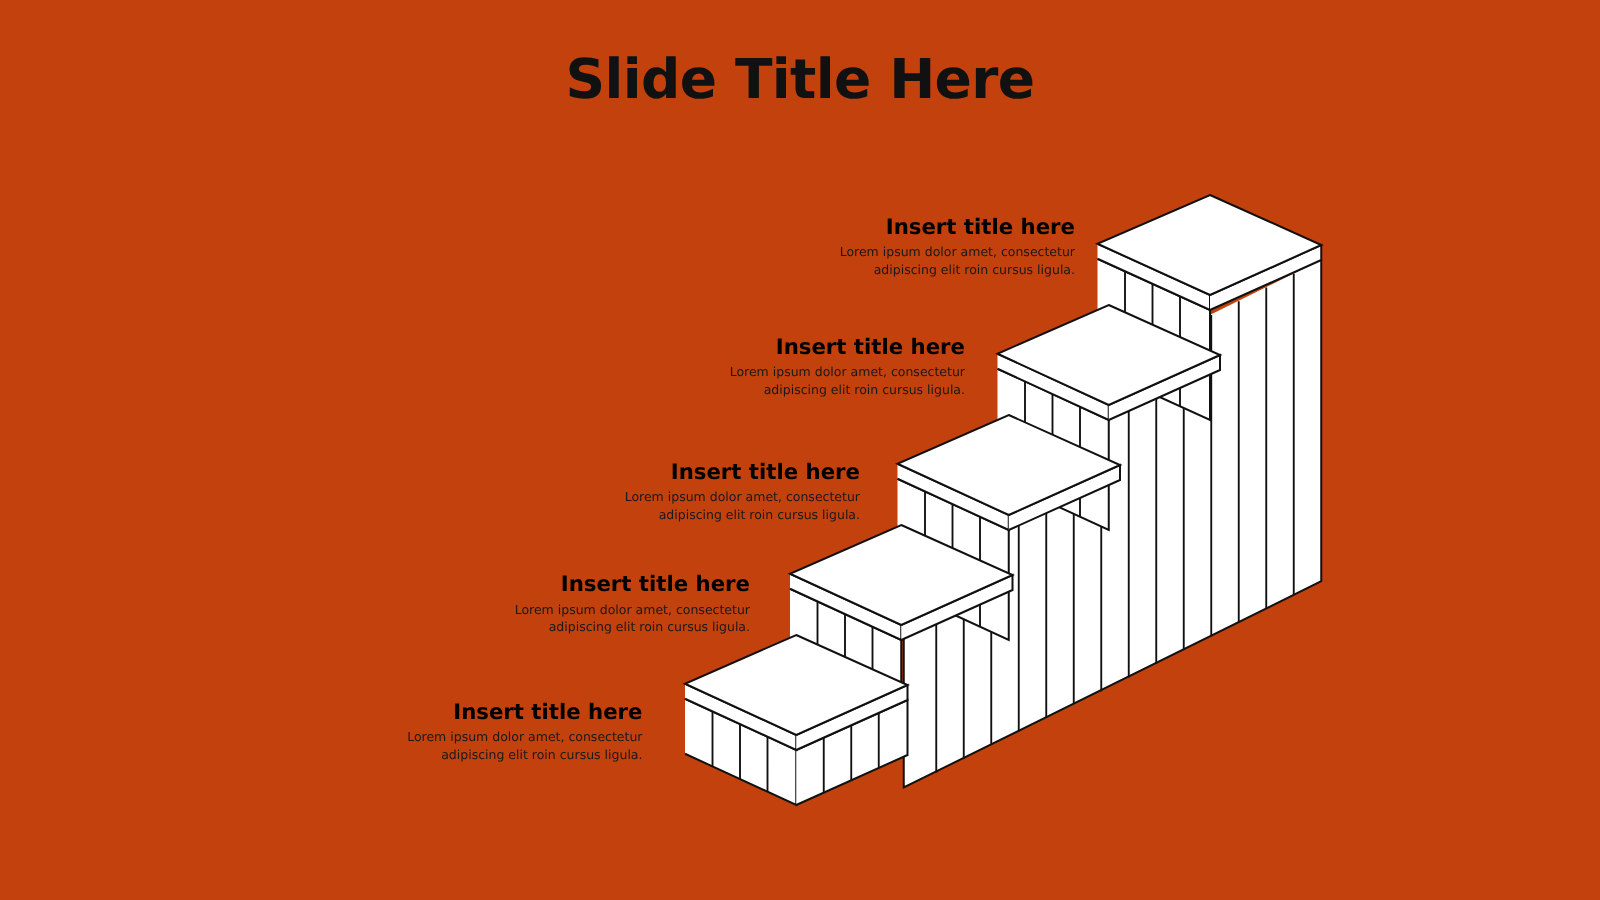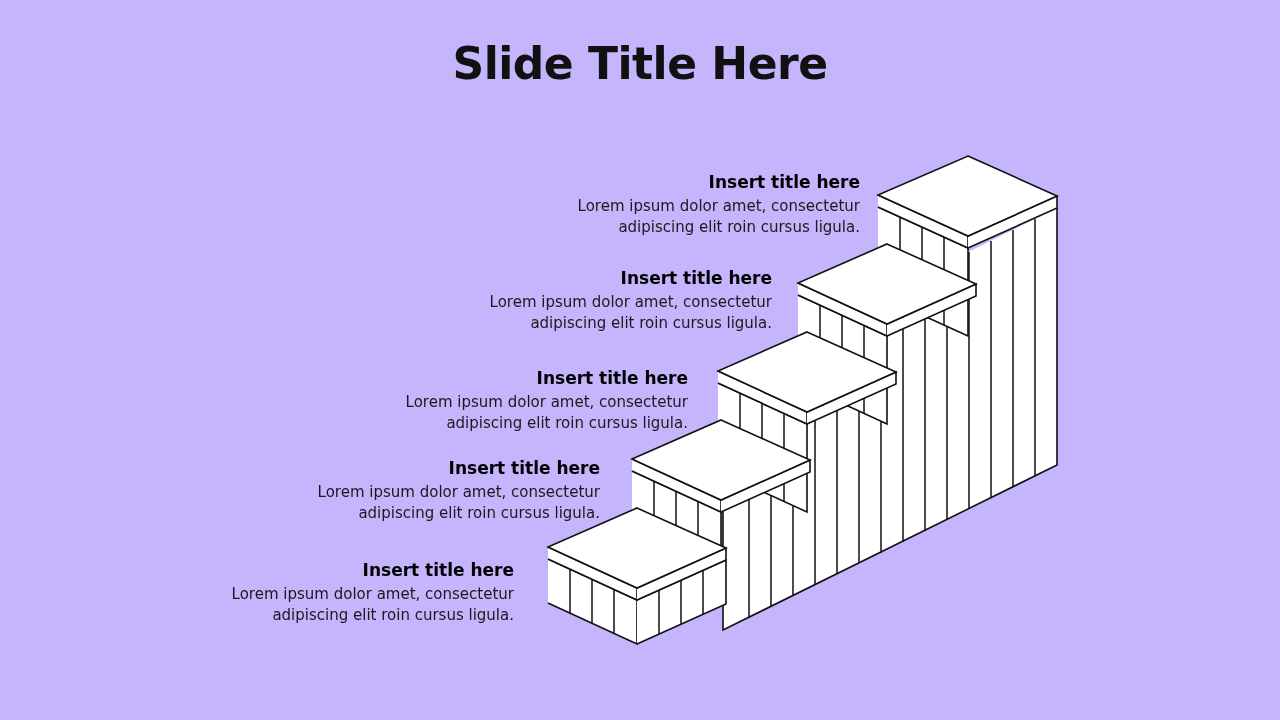--- a/index.html
+++ b/index.html
@@ -14,21 +14,21 @@
     color: #000000;
     overflow: hidden;
     position: relative;
   }
   #slide {
     position: absolute;
     left: 0;
     top: 0;
     width: 1280px;
     height: 720px;
-    background: #c4b5fd;
+    background: #c2410c;
   }
   #slide-title {
     position: absolute;
     left: 0;
     top: 40px;
     width: 1280px;
     text-align: center;
     font-size: 44px;
     font-weight: bold;
     letter-spacing: -0.5px;
@@ -58,21 +58,21 @@
   }
   .callout-title {
     font-size: 17px;
     font-weight: bold;
     color: #000000;
     line-height: 1.25;
     margin: 0 0 3px 0;
     white-space: nowrap;
   }
   .callout-body {
-    font-size: 15px;
+    font-size: 10px;
     font-weight: normal;
     color: #1a1a1a;
     line-height: 1.35;
     margin: 0;
   }
   .callout-body span {
     display: block;
     white-space: nowrap;
   }
   

